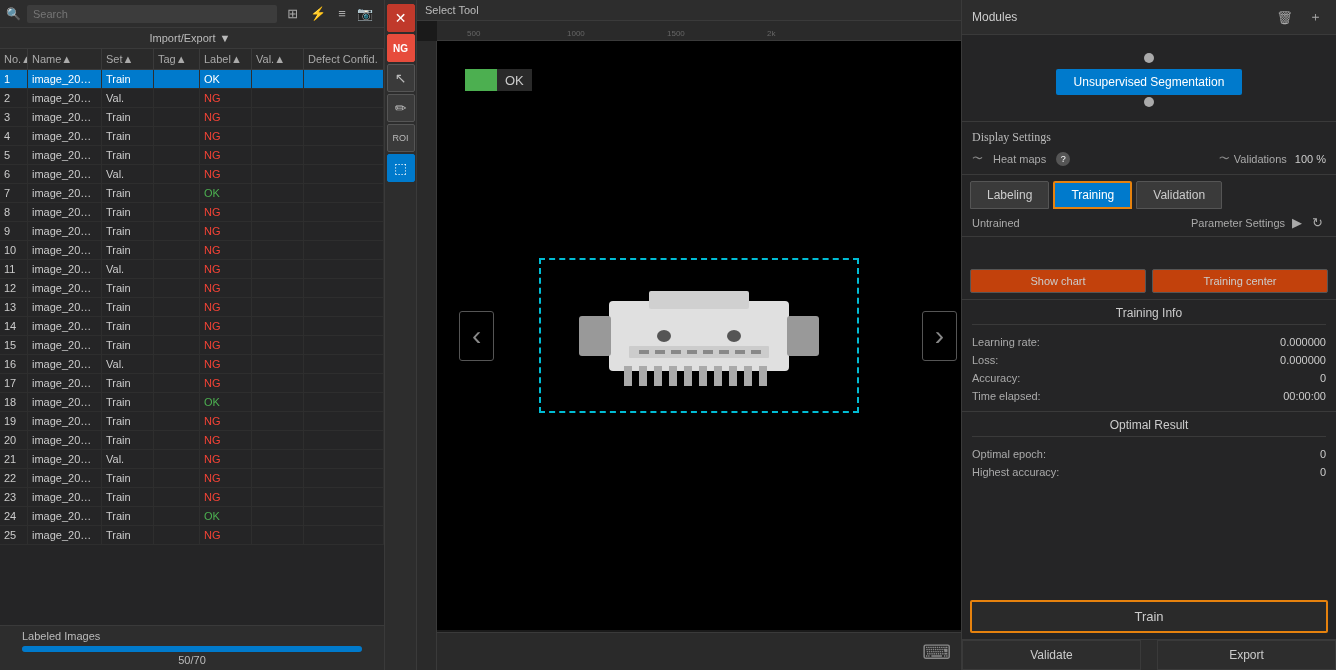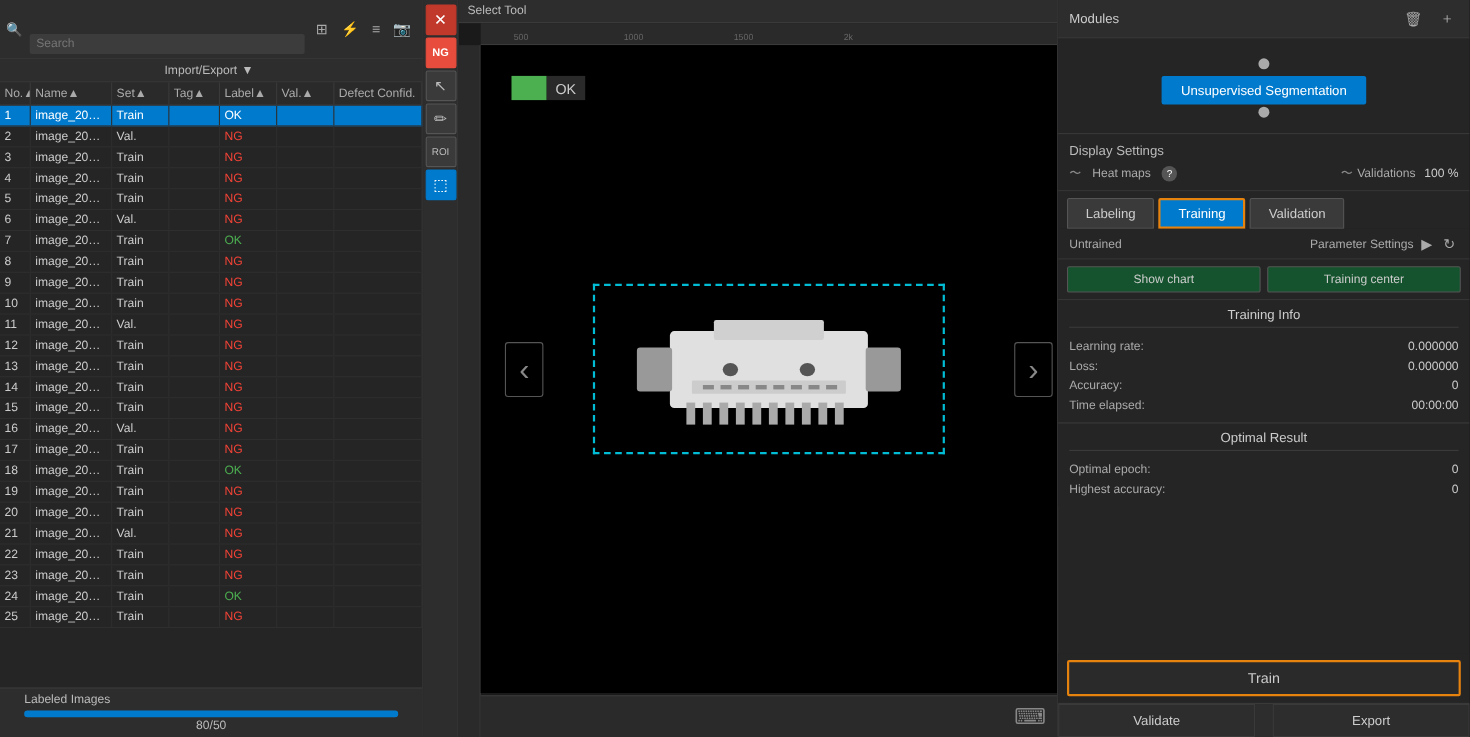--- a/index.html
+++ b/index.html
@@ -38,21 +38,20 @@
     }
     .search-input {
       flex: 1;
       background: #3c3c3c;
       border: none;
       color: #ccc;
       padding: 3px 6px;
       font-size: 11px;
       outline: none;
       border-radius: 2px;
-      margin-top: 27px;
     }
     .search-icons {
       display: flex;
       gap: 4px;
     }
     .icon-btn {
       background: none;
       border: none;
       color: #aaa;
       cursor: pointer;
@@ -348,20 +347,21 @@
     }
     .display-settings {
       padding: 8px 10px;
       background: #252526;
       border-bottom: 1px solid #3a3a3a;
     }
     .display-settings-title {
       font-size: 12px;
       color: #bbb;
       margin-bottom: 6px;
+      font-family: Liberation Serif, serif;
     }
     .display-row {
       display: flex;
       align-items: center;
       gap: 10px;
       font-size: 11px;
       color: #aaa;
     }
     .display-row-right {
       margin-left: auto;
@@ -403,27 +403,28 @@
     .training-actions-row {
       display: flex;
       padding: 6px 8px;
       gap: 6px;
       background: #252526;
       border-bottom: 1px solid #3a3a3a;
     }
     .action-btn {
       flex: 1;
       padding: 5px;
-      background: #14532d;
+      background: #c2410c;
       border: 1px solid #555;
       color: #ccc;
       font-size: 11px;
       cursor: pointer;
       text-align: center;
       border-radius: 2px;
+      margin-top: 26px;
     }
     .training-info-section {
       padding: 6px 10px;
       background: #252526;
     }
     .section-title {
       font-size: 12px;
       color: #ccc;
       text-align: center;
       margin-bottom: 8px;
@@ -745,21 +746,21 @@
       <div></div>
       <div></div>
     </div>
       </div>
 
     <div class="bottom-bar">
       <span>Labeled Images</span>
       <div class="progress-bar-container">
         <div class="progress-bar-fill"></div>
       </div>
-      <div style="text-align:center;margin-top:2px;font-size:11px;color:#bbb;">80/50</div>
+      <div style="text-align:center;margin-top:2px;font-size:11px;color:#bbb;">50/70</div>
     </div>
   </div>
 
   <div class="tool-sidebar">
     <button class="tool-btn close-btn">✕</button>
     <button class="tool-btn ng-btn">NG</button>
     <button class="tool-btn">↖</button>
     <button class="tool-btn">✏</button>
     <button class="tool-btn" style="font-size:9px;">ROI</button>
     <button class="tool-btn active">⬚</button>

